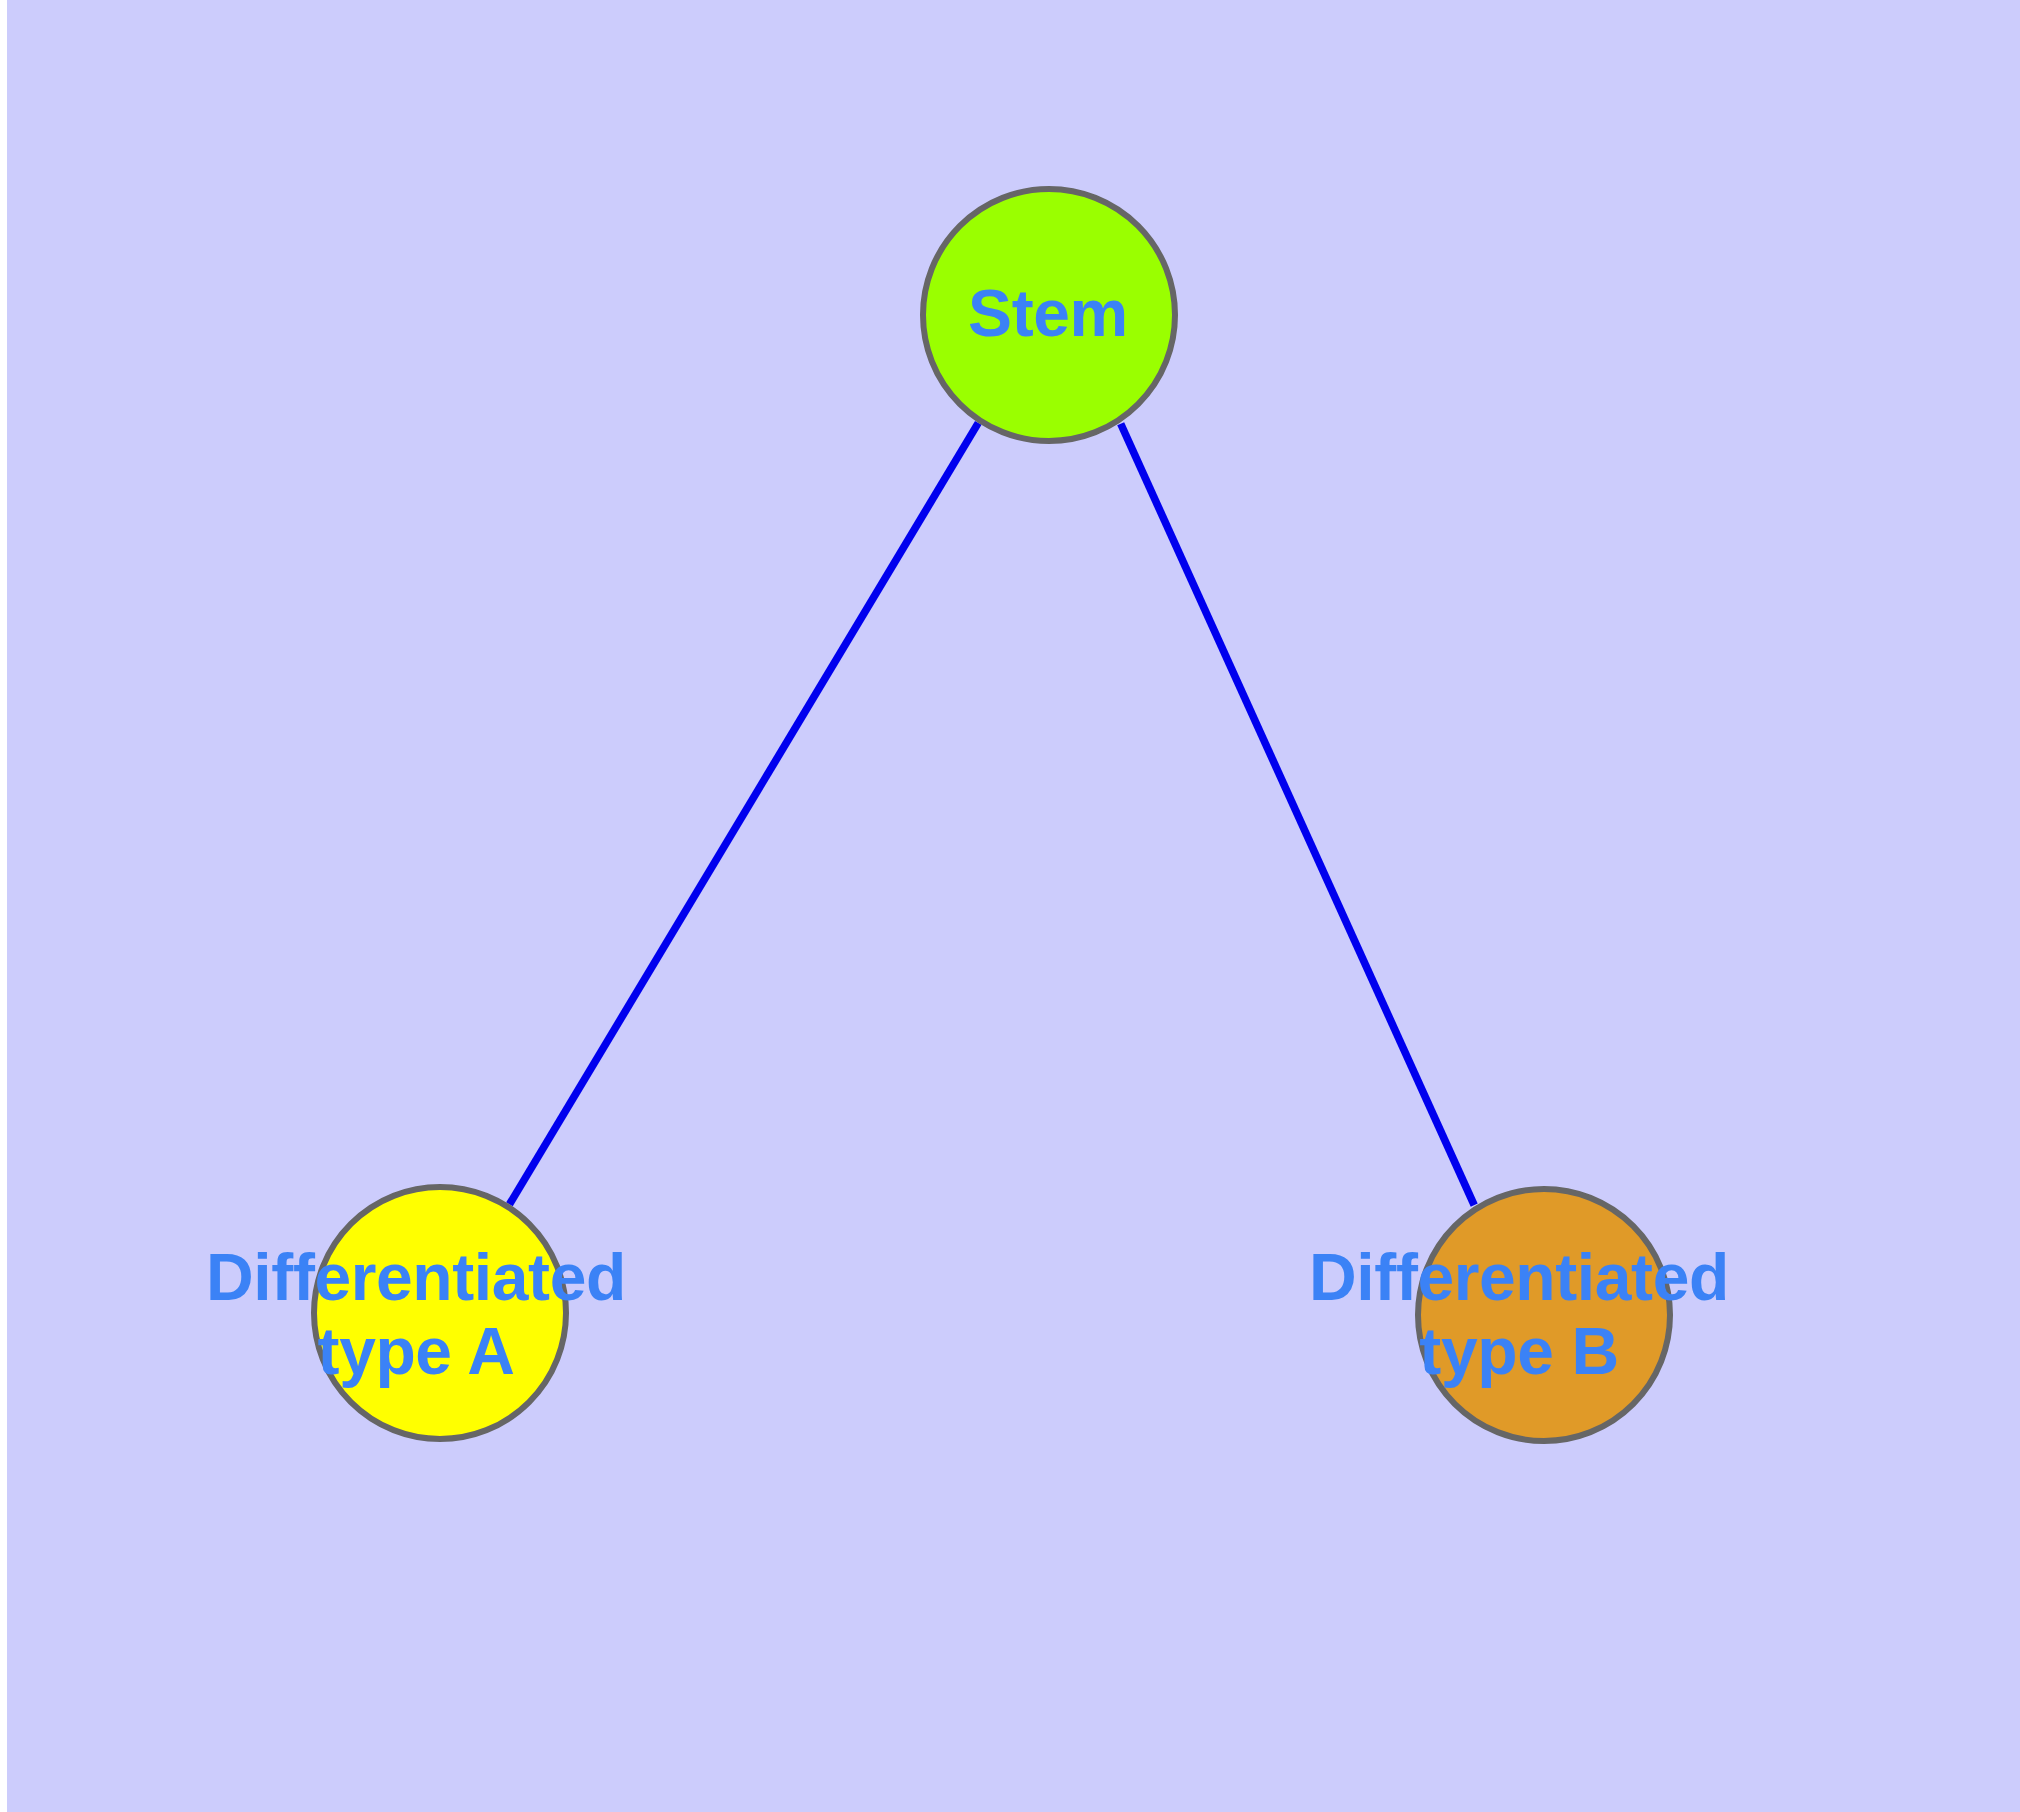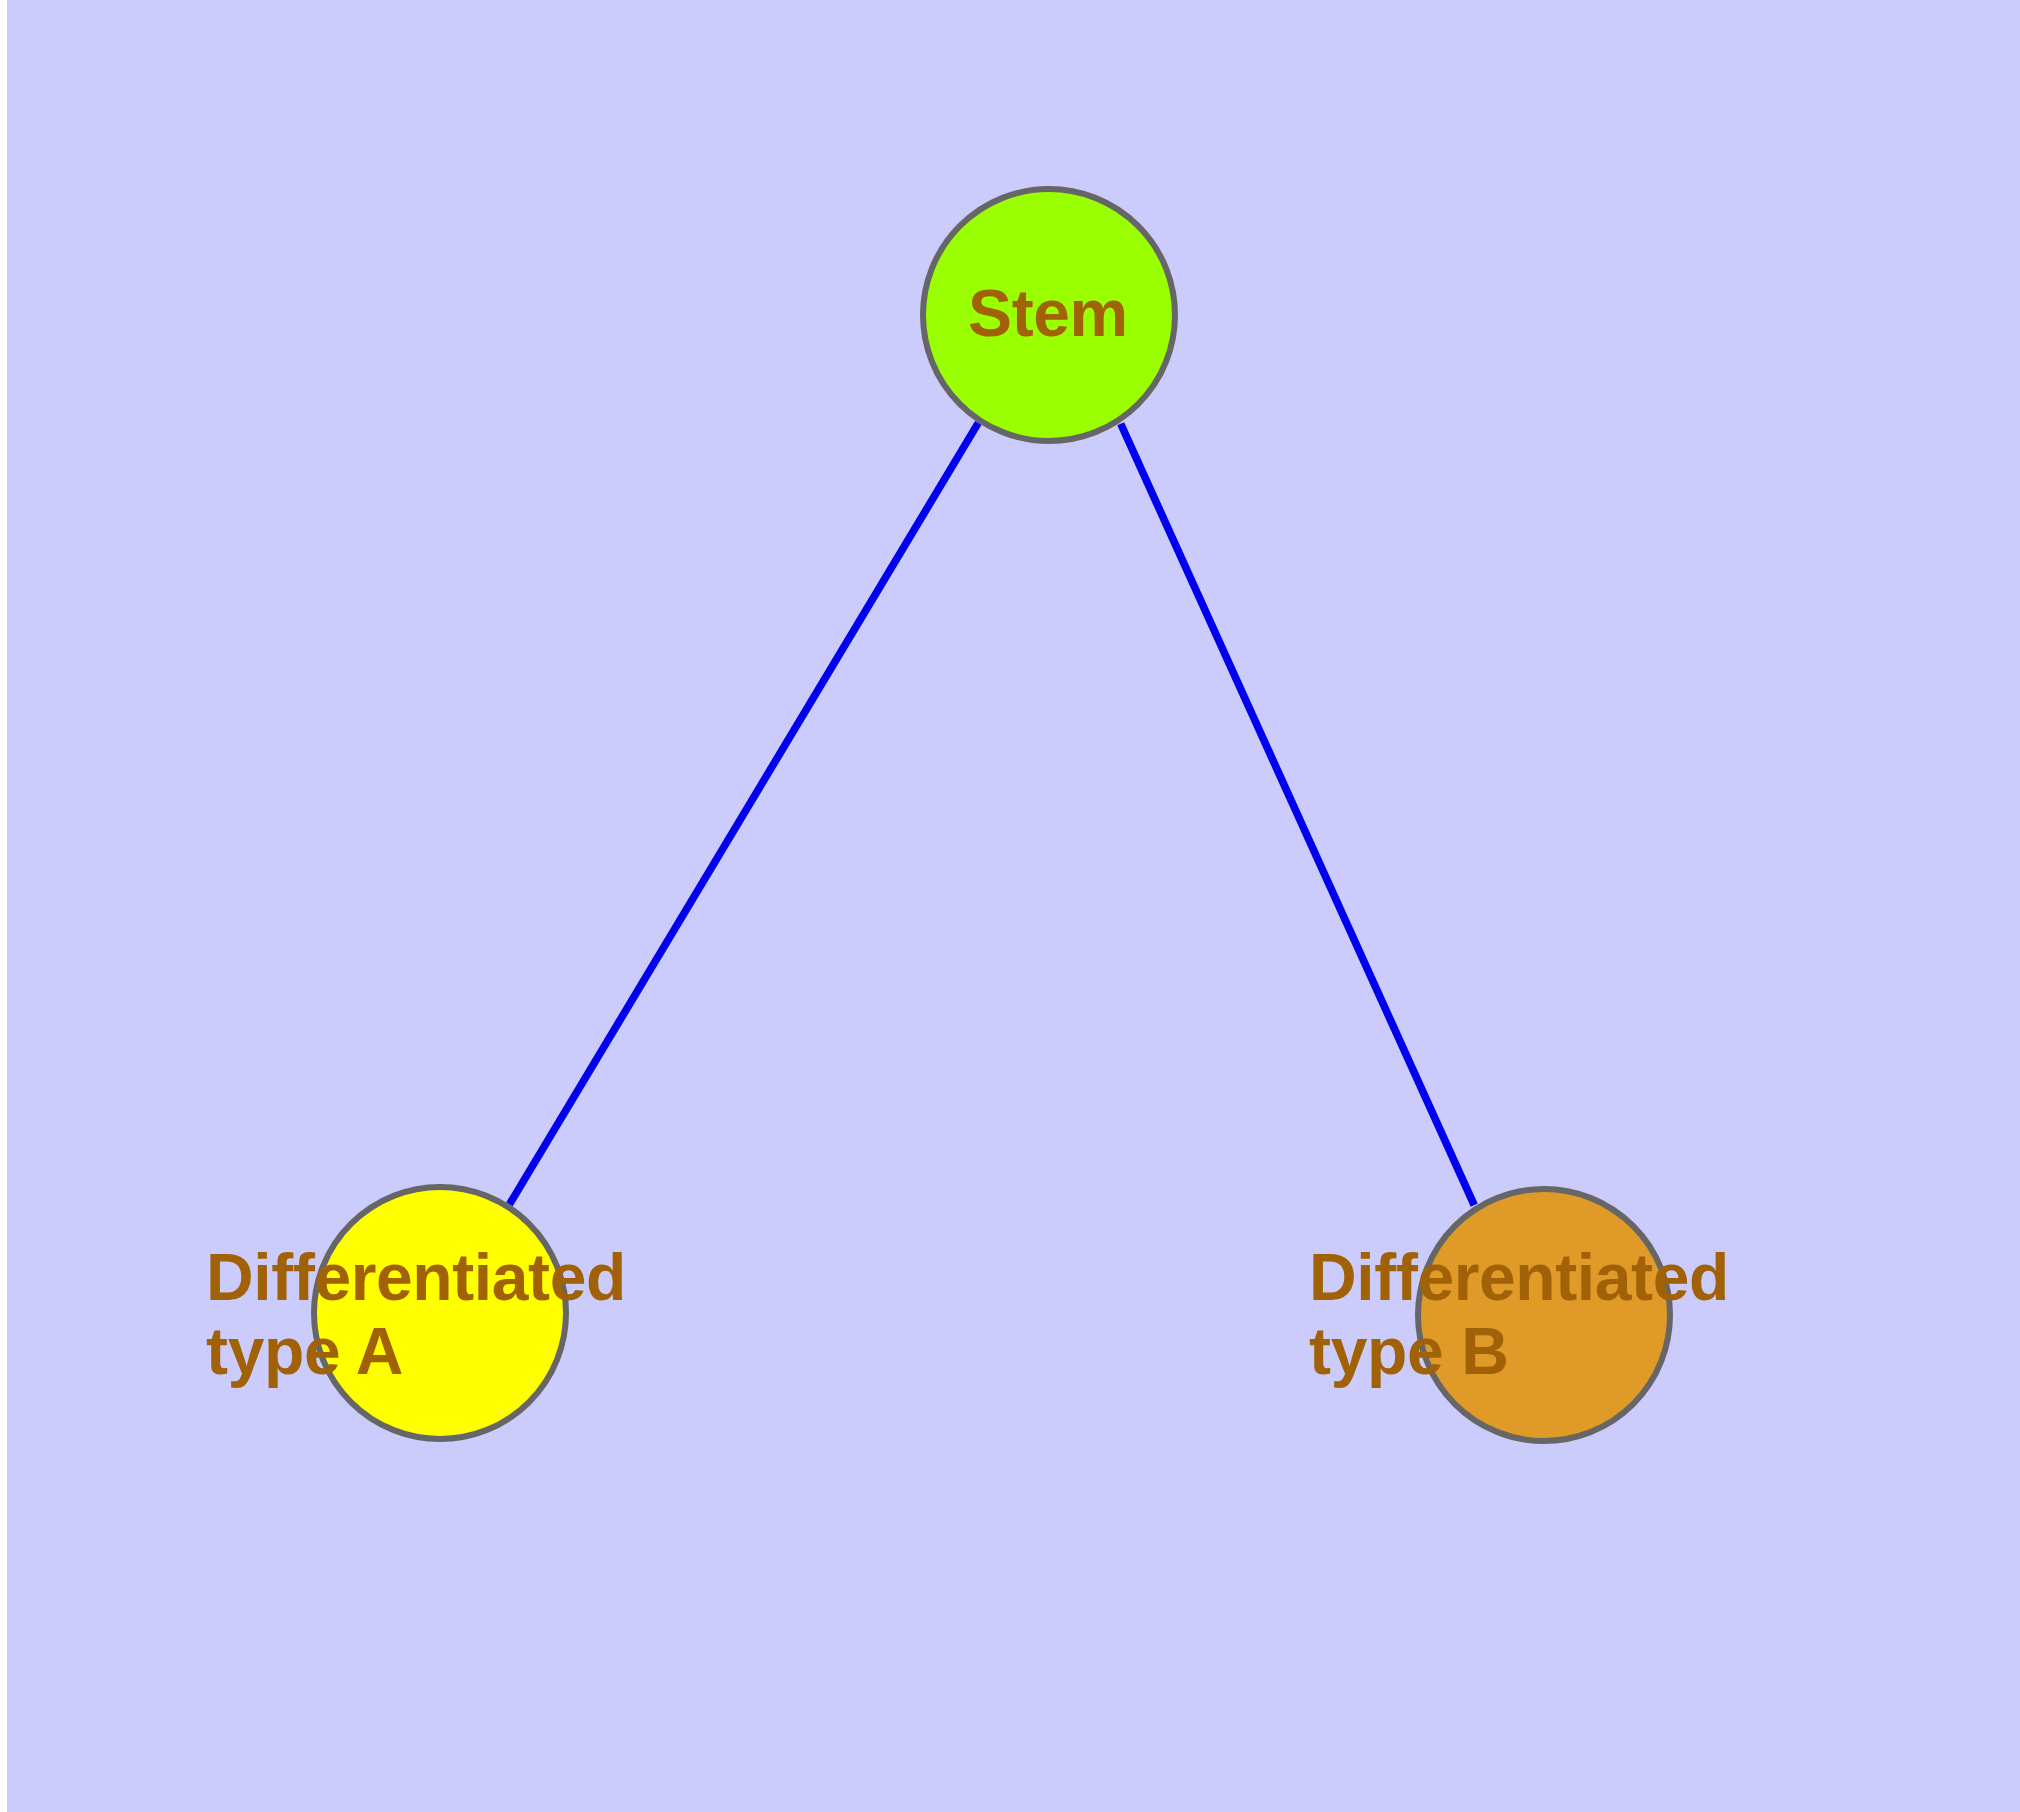--- a/index.html
+++ b/index.html
@@ -31,23 +31,23 @@
     height: 1812px;
   }
   .node {
     position: absolute;
     border-radius: 50%;
     box-sizing: border-box;
     border: 6px solid #666666;
   }
   .node-label {
     position: absolute;
-    color: #a16207;
+    color: #3b82f6;
     font-weight: bold;
-    text-align: left;
+    text-align: center;
     line-height: 1.12;
     white-space: pre;
     transform: translate(-50%, -50%);
     letter-spacing: -0.4px;
   }
 </style>
 </head>
 <body>
 
 <div id="canvas">

